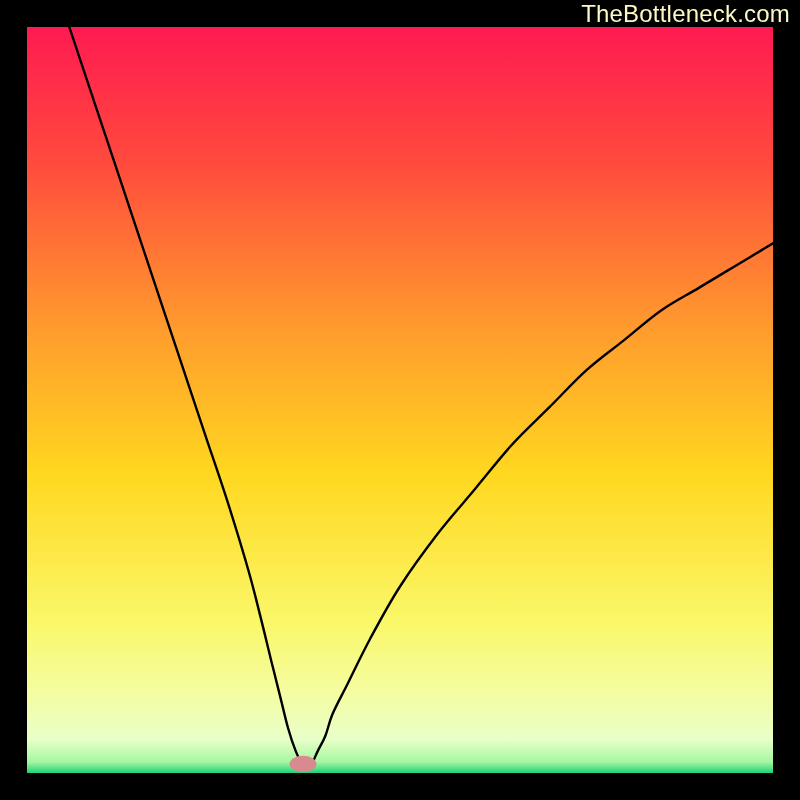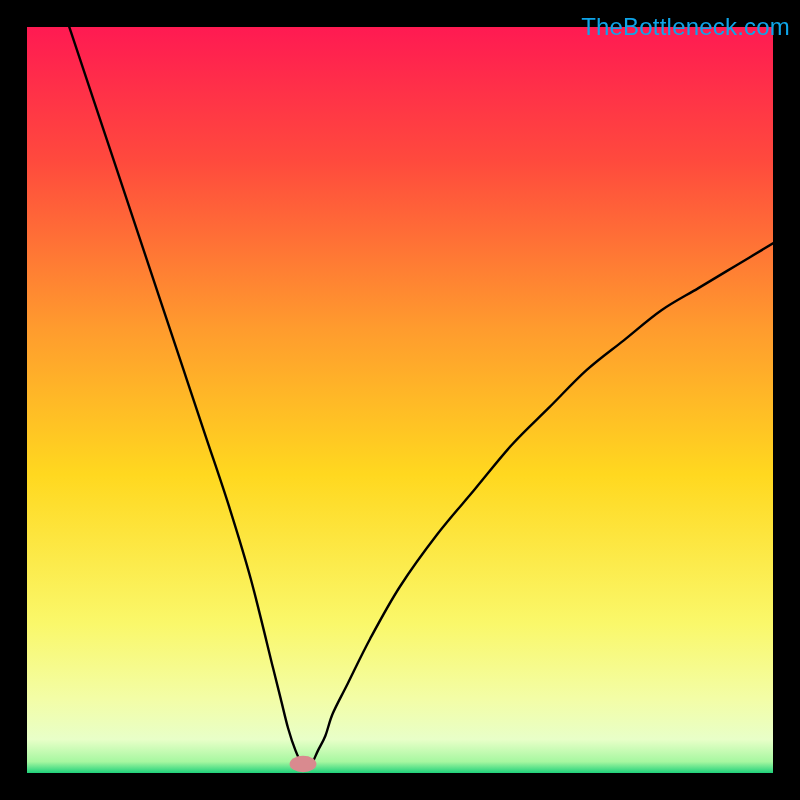--- a/index.html
+++ b/index.html
@@ -12,23 +12,23 @@
     font-family: Arial, Helvetica, sans-serif;
   }
   .frame {
     position: relative;
     width: 800px;
     height: 800px;
     background: #000;
   }
   .watermark {
     position: absolute;
-    top: 13px;
+    top: 0;
     right: 10px;
-    color: #0ea5e9;
+    color: #fef9c3;
     font-size: 24px;
     font-weight: 500;
     letter-spacing: 0.2px;
     user-select: none;
     z-index: 5;
   }
   .plot-wrap {
     position: absolute;
     left: 27px;
     top: 27px;

